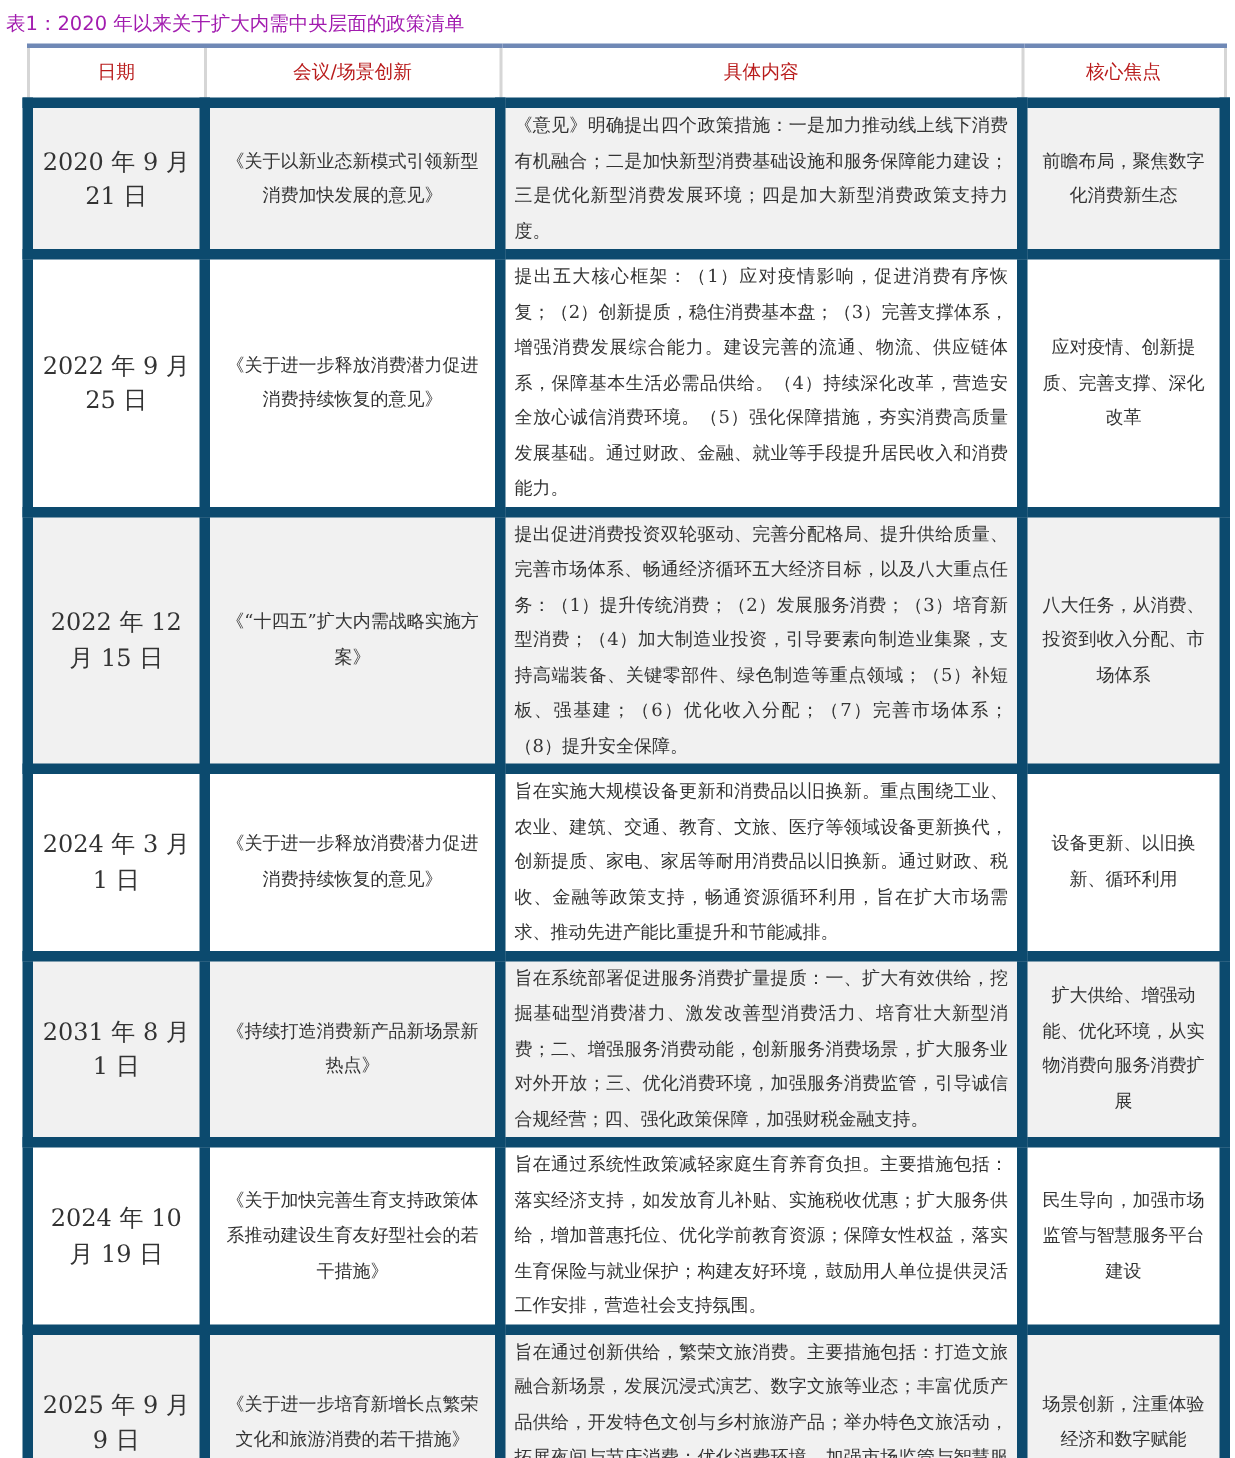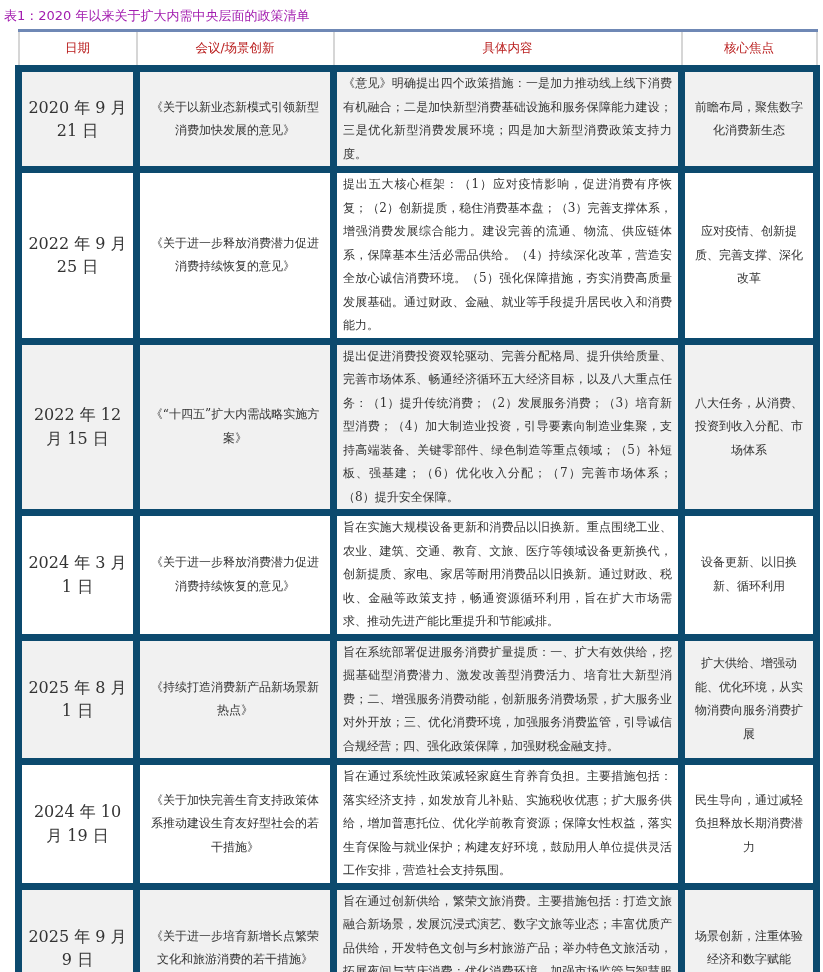--- a/index.html
+++ b/index.html
@@ -92,30 +92,30 @@
       <td class="content">提出促进消费投资双轮驱动、完善分配格局、提升供给质量、完善市场体系、畅通经济循环五大经济目标，以及八大重点任务：（1）提升传统消费；（2）发展服务消费；（3）培育新型消费；（4）加大制造业投资，引导要素向制造业集聚，支持高端装备、关键零部件、绿色制造等重点领域；（5）补短板、强基建；（6）优化收入分配；（7）完善市场体系；（8）提升安全保障。</td>
       <td class="focus">八大任务，从消费、投资到收入分配、市场体系</td>
     </tr>
     <tr style="height:118px">
       <td class="date">2024 年 3 月 1 日</td>
       <td class="name">《关于进一步释放消费潜力促进消费持续恢复的意见》</td>
       <td class="content">旨在实施大规模设备更新和消费品以旧换新。重点围绕工业、农业、建筑、交通、教育、文旅、医疗等领域设备更新换代，创新提质、家电、家居等耐用消费品以旧换新。通过财政、税收、金融等政策支持，畅通资源循环利用，旨在扩大市场需求、推动先进产能比重提升和节能减排。</td>
       <td class="focus">设备更新、以旧换新、循环利用</td>
     </tr>
     <tr style="height:118px">
-      <td class="date">2025 年 8 月 1 日</td>
+      <td class="date">2031 年 8 月 1 日</td>
       <td class="name">《持续打造消费新产品新场景新热点》</td>
       <td class="content">旨在系统部署促进服务消费扩量提质：一、扩大有效供给，挖掘基础型消费潜力、激发改善型消费活力、培育壮大新型消费；二、增强服务消费动能，创新服务消费场景，扩大服务业对外开放；三、优化消费环境，加强服务消费监管，引导诚信合规经营；四、强化政策保障，加强财税金融支持。</td>
       <td class="focus">扩大供给、增强动能、优化环境，从实物消费向服务消费扩展</td>
     </tr>
     <tr style="height:120px">
       <td class="date">2024 年 10 月 19 日</td>
       <td class="name">《关于加快完善生育支持政策体系推动建设生育友好型社会的若干措施》</td>
       <td class="content">旨在通过系统性政策减轻家庭生育养育负担。主要措施包括：落实经济支持，如发放育儿补贴、实施税收优惠；扩大服务供给，增加普惠托位、优化学前教育资源；保障女性权益，落实生育保险与就业保护；构建友好环境，鼓励用人单位提供灵活工作安排，营造社会支持氛围。</td>
-      <td class="focus">民生导向，通过减轻负担释放长期消费潜力</td>
+      <td class="focus">民生导向，加强市场监管与智慧服务平台建设</td>
     </tr>
     <tr style="height:120px">
       <td class="date">2025 年 9 月 9 日</td>
       <td class="name">《关于进一步培育新增长点繁荣文化和旅游消费的若干措施》</td>
       <td class="content">旨在通过创新供给，繁荣文旅消费。主要措施包括：打造文旅融合新场景，发展沉浸式演艺、数字文旅等业态；丰富优质产品供给，开发特色文创与乡村旅游产品；举办特色文旅活动，拓展夜间与节庆消费；优化消费环境，加强市场监管与智慧服务平台建设。通过激发文旅消费潜力，培育经济增长新动能。</td>
       <td class="focus">场景创新，注重体验经济和数字赋能</td>
     </tr>
     <tr style="height:66px">
       <td class="date">2025 年 2 月 10 日</td>
       <td class="name">国务院常务会议研究提振消费有关工作</td>

